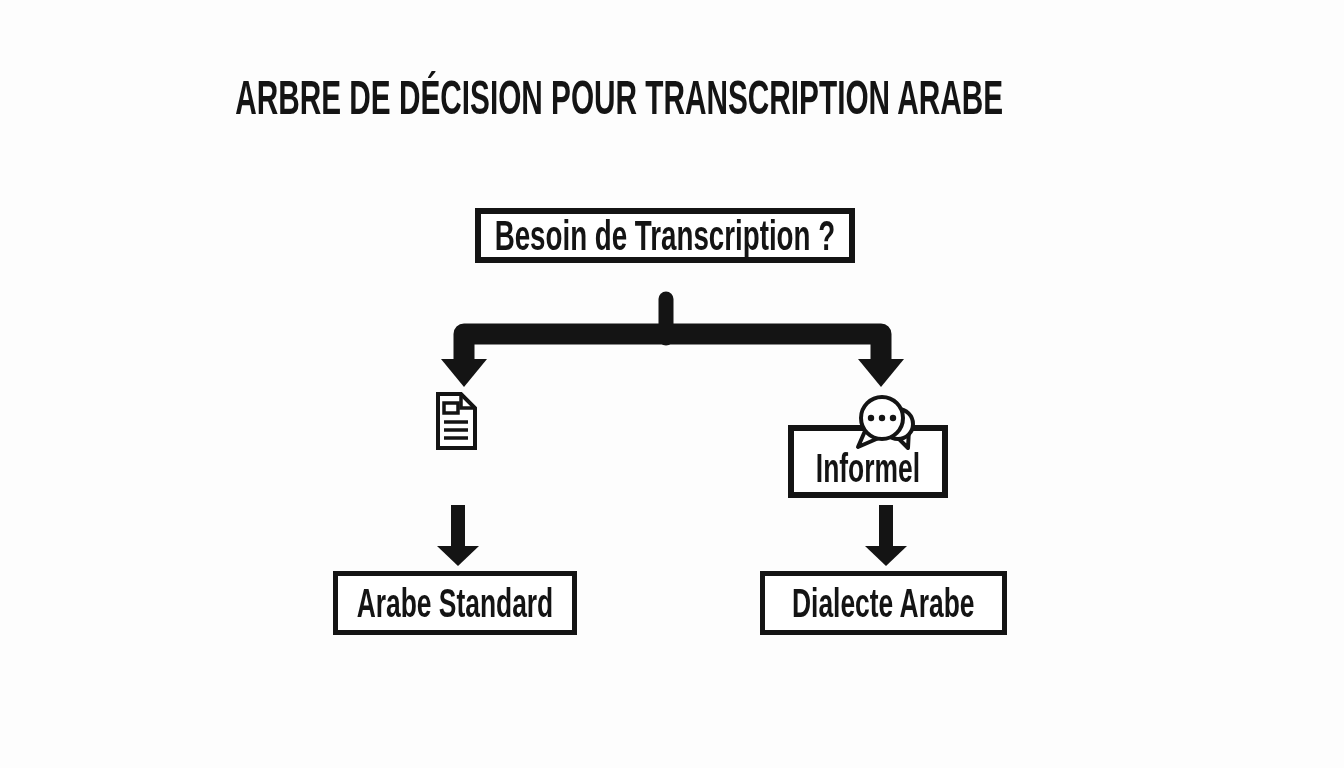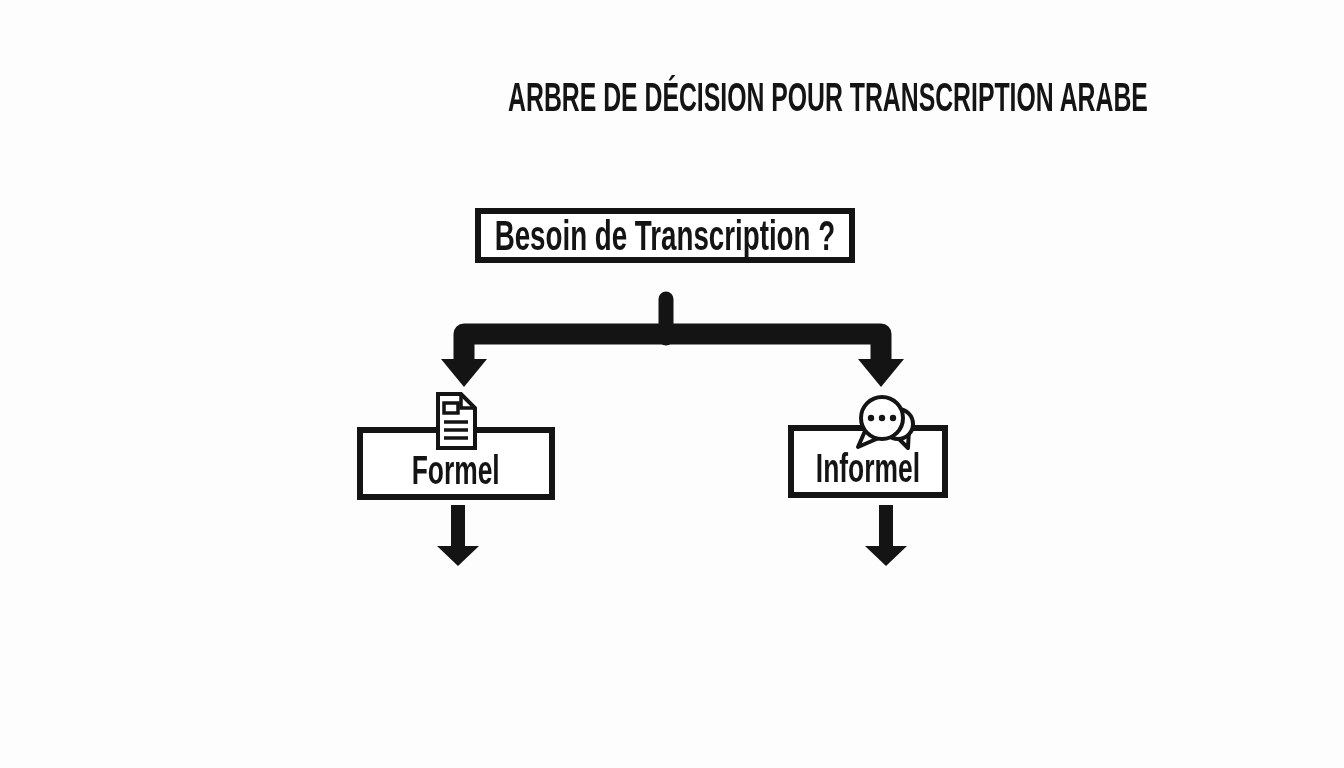--- a/index.html
+++ b/index.html
@@ -5,21 +5,21 @@
   :root { --ink:#141414; --bg:#fdfdfd; --box-bg:#ffffff; }
   html,body { margin:0; padding:0; background:var(--bg); }
   .stage {
     position:relative; width:1344px; height:768px;
     background:var(--bg); overflow:hidden;
     font-family:"Liberation Sans","DejaVu Sans",sans-serif;
     color:var(--ink);
   }
   .title {
     position:absolute; left:0; top:74px; width:100%;
-    text-align:right; font-size:40px; font-weight:700; line-height:46px;
+    text-align:left; font-size:48px; font-weight:700; line-height:46px;
     white-space:nowrap;
   }
   .cond { display:inline-block; white-space:nowrap; font-weight:700; line-height:1; }
   .sx62 { transform:scaleX(0.62); }
   .sx66 { transform:scaleX(0.66); }
   .node {
     position:absolute; box-sizing:border-box;
     background:var(--box-bg); border:6px solid var(--ink);
     display:flex; align-items:center; justify-content:center;
     z-index:1;
@@ -60,23 +60,20 @@
 
   <svg class="svg-abs icon-doc" width="46" height="60" viewBox="0 0 46 60">
     <path d="M5 3 H28 L42 17 V57 H5 Z" style="fill:var(--box-bg,#fff)" stroke="currentColor" stroke-width="4" stroke-linejoin="miter"></path>
     <path d="M28 3 V17 H42" fill="none" stroke="currentColor" stroke-width="3.5"></path>
     <rect x="11" y="12" width="14" height="10" fill="none" stroke="currentColor" stroke-width="3.5"></rect>
     <line x1="11" y1="31" x2="35" y2="31" stroke="currentColor" stroke-width="3.5"></line>
     <line x1="11" y1="39" x2="35" y2="39" stroke="currentColor" stroke-width="3.5"></line>
     <line x1="11" y1="47" x2="35" y2="47" stroke="currentColor" stroke-width="3.5"></line>
   </svg>
 
-  <div class="node node-mid node-formel">
-    <span class="cond sx66">Formel</span>
-  </div>
 
   <svg class="svg-abs icon-chat" width="64" height="60" viewBox="0 0 64 60">
     <polygon points="42,42 56,56 57,37" style="fill:var(--box-bg,#fff)" stroke="currentColor" stroke-width="4" stroke-linejoin="round"></polygon>
     <circle cx="46" cy="32" r="15" style="fill:var(--box-bg,#fff)" stroke="currentColor" stroke-width="4"></circle>
     <polygon points="13,39 6,55 29,45" style="fill:var(--box-bg,#fff)" stroke="currentColor" stroke-width="4" stroke-linejoin="round"></polygon>
     <circle cx="30" cy="26" r="21" style="fill:var(--box-bg,#fff)" stroke="currentColor" stroke-width="4"></circle>
     <circle cx="19" cy="26" r="3.2" fill="currentColor"></circle>
     <circle cx="30" cy="26" r="3.2" fill="currentColor"></circle>
     <circle cx="41" cy="26" r="3.2" fill="currentColor"></circle>
   </svg>
@@ -88,15 +85,21 @@
   <svg class="svg-abs arrow-left" width="56" height="66" viewBox="0 0 56 66">
     <line x1="28" y1="3" x2="28" y2="46" stroke="currentColor" stroke-width="14"></line>
     <polygon points="7,44 49,44 28,64" fill="currentColor"></polygon>
   </svg>
 
   <svg class="svg-abs arrow-right" width="56" height="66" viewBox="0 0 56 66">
     <line x1="28" y1="3" x2="28" y2="46" stroke="currentColor" stroke-width="14"></line>
     <polygon points="7,44 49,44 28,64" fill="currentColor"></polygon>
   </svg>
 
+  <div class="node node-leaf node-arabe-standard">
+    <span class="cond sx66">Arabe Standard</span>
+  </div>
 
+  <div class="node node-leaf node-dialecte-arabe">
+    <span class="cond sx66">Dialecte Arabe</span>
+  </div>
 
 </div>
 
 </body></html>

